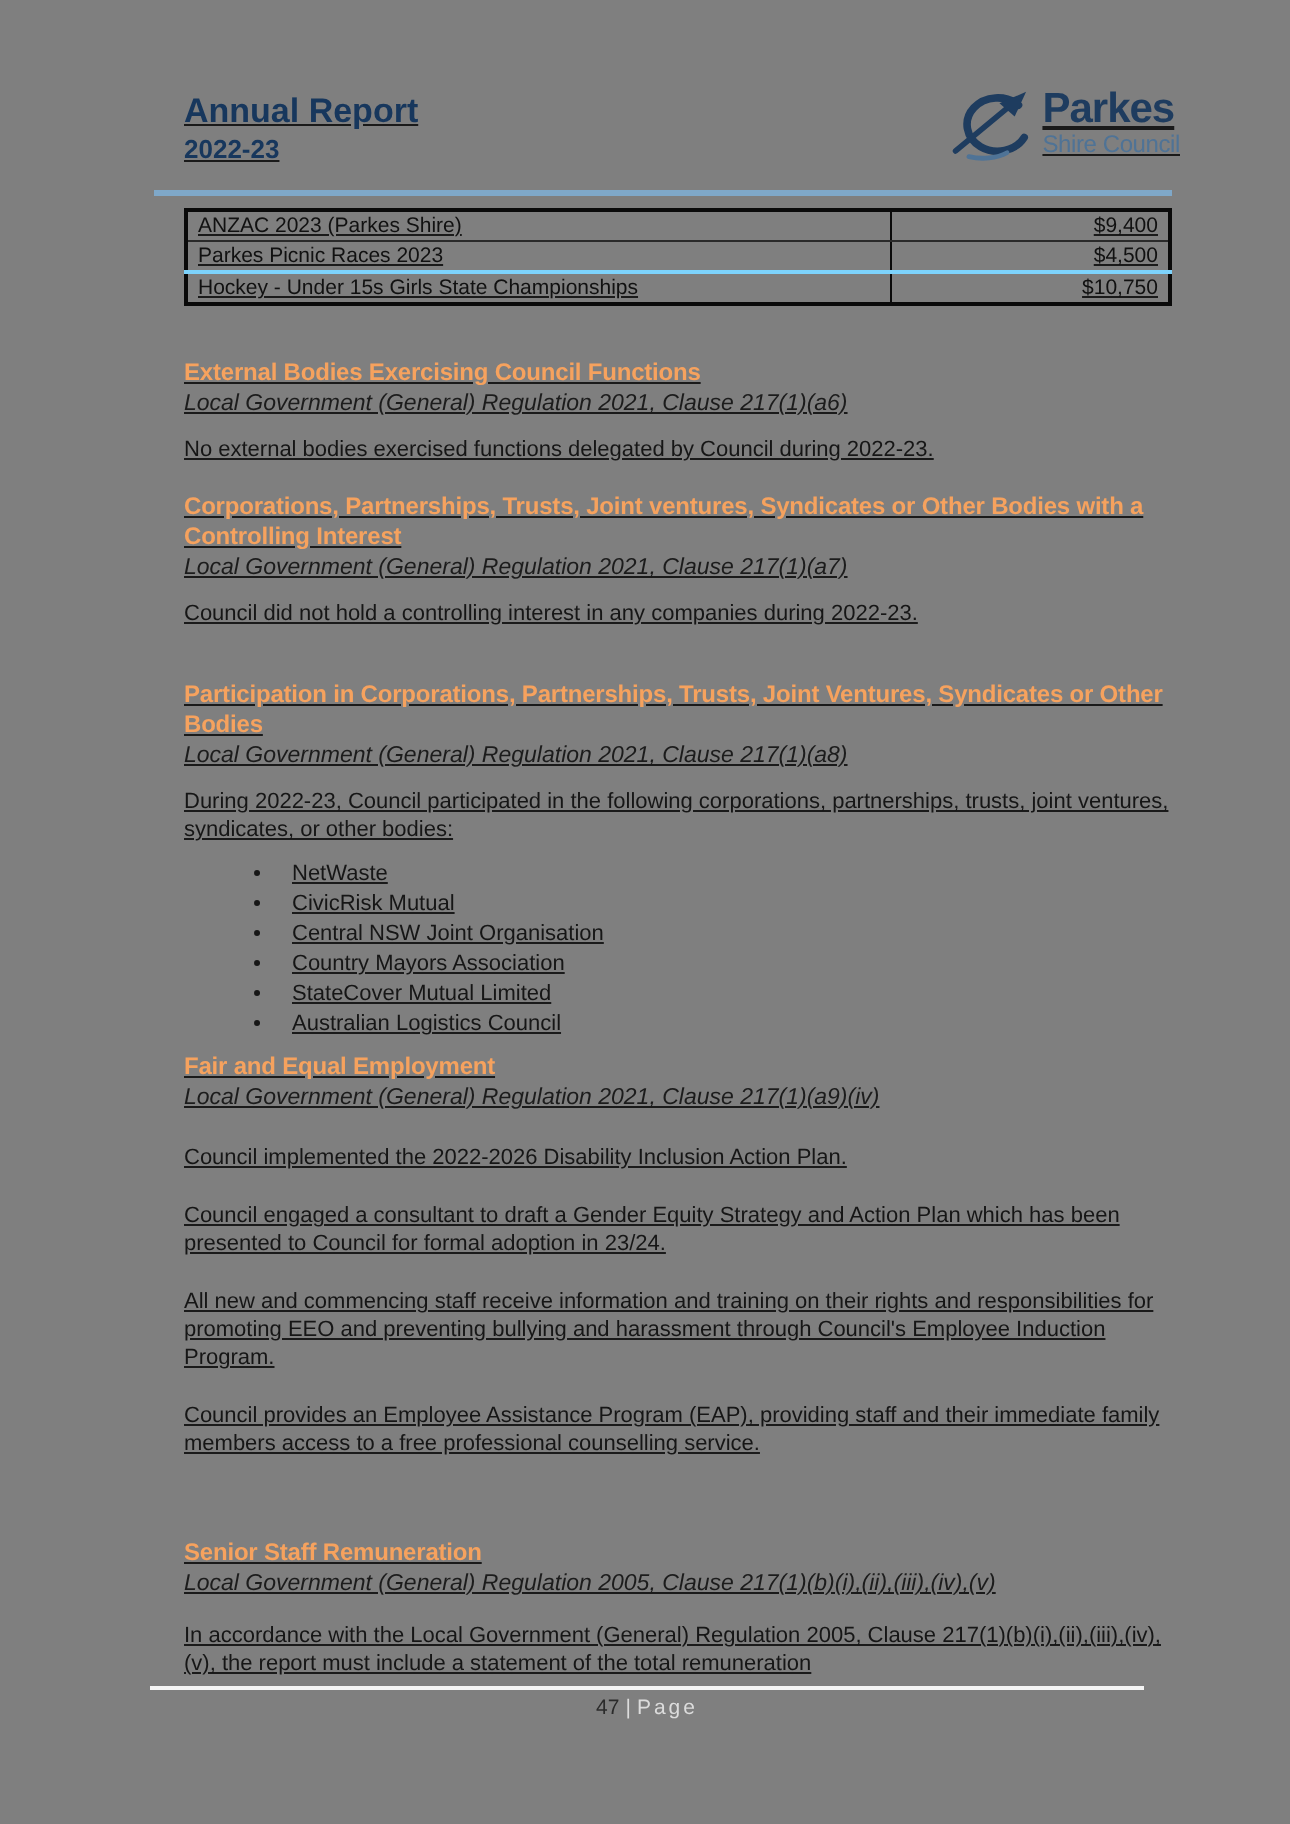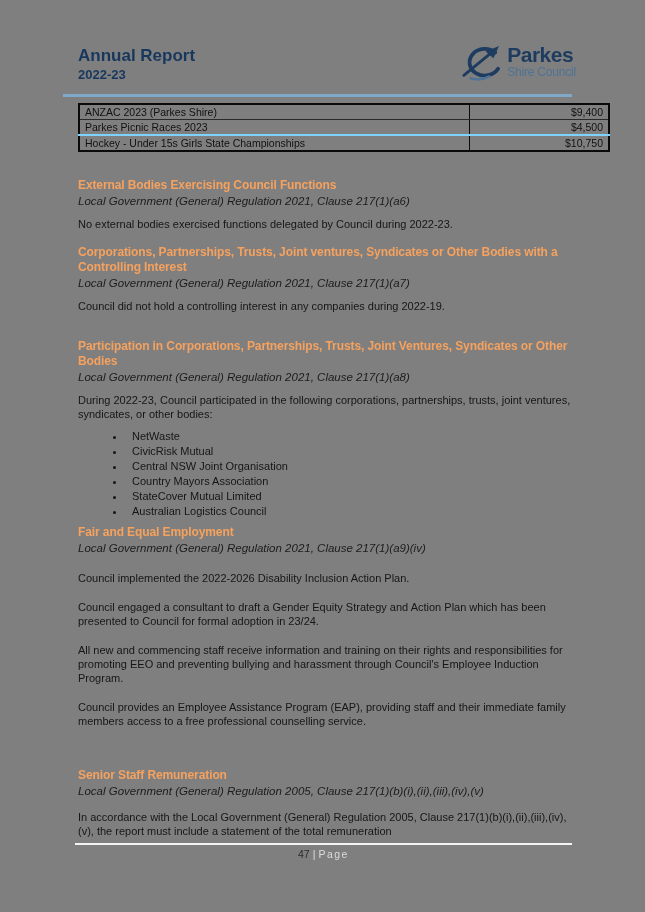--- a/index.html
+++ b/index.html
@@ -3,32 +3,32 @@
 <meta charset="utf-8">
 <style>
   html,body{margin:0;padding:0;}
   body{
     width:645px;height:912px;position:relative;overflow:hidden;
     background:#7F7F7F;
     font-family:"Liberation Sans", sans-serif;
     color:#1a1a1a;
     -webkit-font-smoothing:antialiased;
   }
-  .content{position:absolute;left:78px;top:0;width:494px;}
+  .content{position:absolute;left:92px;top:0;width:494px;text-decoration:underline;}
   
   .hdr{display:flex;justify-content:space-between;align-items:flex-start;padding-top:46px;}
   .report-title{font-size:17px;font-weight:bold;color:#17375D;line-height:19px;}
   .report-period{font-size:13px;font-weight:bold;color:#17375D;line-height:15px;margin-top:2px;}
   .logo{display:flex;align-items:flex-start;gap:4px;margin-top:-2px;margin-right:-4px;}
   .logo-text{line-height:1;}
   .logo-name{font-size:21px;font-weight:bold;color:#1E3C5F;letter-spacing:-0.5px;}
   .logo-sub{font-size:12px;color:#4F7396;margin-top:1px;letter-spacing:-0.2px;}
   .rule{height:3px;background:#7FA8C9;margin-top:6px;margin-left:-15px;width:509px;}
   
-  table.fund{border-collapse:collapse;width:532px;margin-top:6px;table-layout:fixed;
+  table.fund{border-collapse:collapse;width:494px;margin-top:6px;table-layout:fixed;
     border:2px solid #0a0a0a;font-size:10.5px;color:#111;}
   table.fund td{padding:1px 5px;height:12px;overflow:hidden;white-space:nowrap;}
   table.fund td.amount{text-align:right;border-left:1px solid #0a0a0a;width:128px;}
   table.fund tr.r0 td{border-bottom:1px solid #2a2a2a;}
   table.fund tr.r1 td{border-bottom:2px solid #7dd3fc;}
   
   .section{margin-top:26px;}
   .section.mt14{margin-top:14px;}
   .section.mt6{margin-top:6px;}
   .section.mt40{margin-top:40px;}
@@ -94,21 +94,21 @@
 
   <div class="section">
     <div class="sec-heading">External Bodies Exercising Council Functions</div>
     <div class="sec-clause">Local Government (General) Regulation 2021, Clause 217(1)(a6)</div>
     <div class="para">No external bodies exercised functions delegated by Council during 2022-23.</div>
   </div>
 
   <div class="section mt14">
     <div class="sec-heading">Corporations, Partnerships, Trusts, Joint ventures, Syndicates or Other Bodies with a Controlling Interest</div>
     <div class="sec-clause">Local Government (General) Regulation 2021, Clause 217(1)(a7)</div>
-    <div class="para">Council did not hold a controlling interest in any companies during 2022-19.</div>
+    <div class="para">Council did not hold a controlling interest in any companies during 2022-23.</div>
   </div>
 
   <div class="section">
     <div class="sec-heading">Participation in Corporations, Partnerships, Trusts, Joint Ventures, Syndicates or Other Bodies</div>
     <div class="sec-clause">Local Government (General) Regulation 2021, Clause 217(1)(a8)</div>
     <div class="para">During 2022-23, Council participated in the following corporations, partnerships, trusts, joint ventures, syndicates, or other bodies:</div>
     <ul class="bullets">
       <li>NetWaste</li>
       <li>CivicRisk Mutual</li>
       <li>Central NSW Joint Organisation</li>

